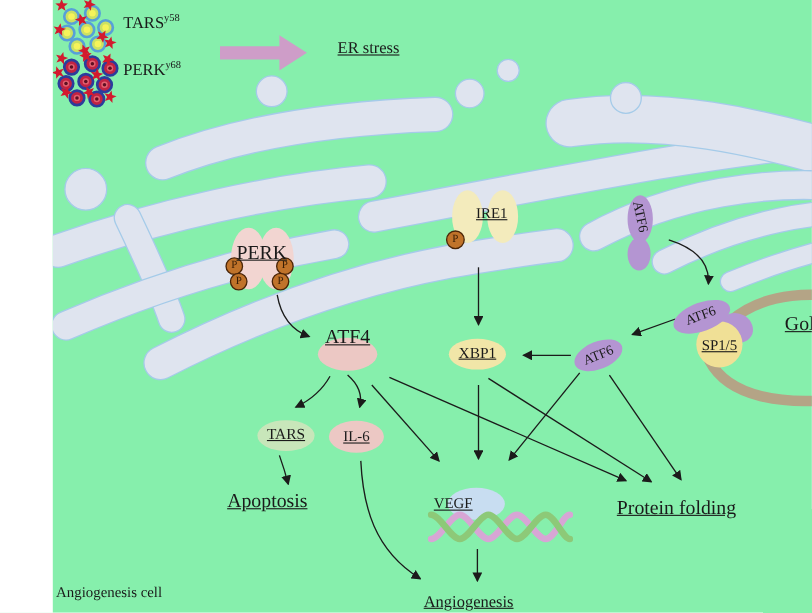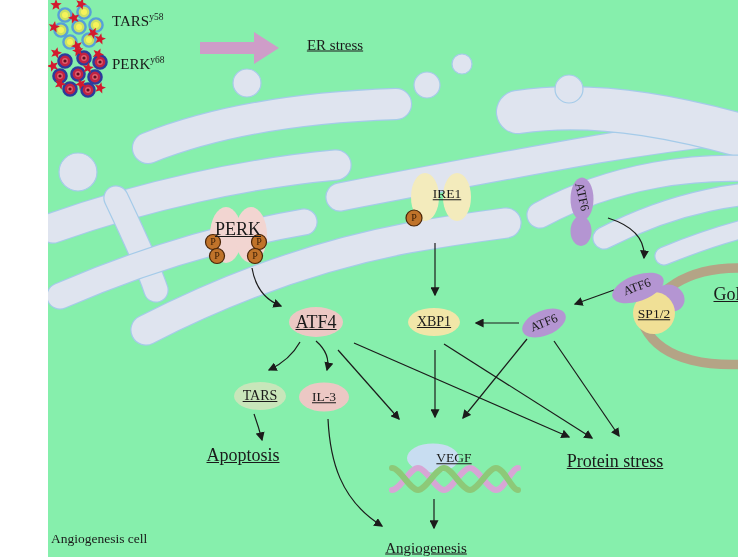--- a/index.html
+++ b/index.html
@@ -183,32 +183,32 @@
 </svg>
 
 <div class="lbl f15" style="left:64px;top:13px"><span>TARS</span><sup>y58</sup></div>
 <div class="lbl f15" style="left:64px;top:56px"><span>PERK</span><sup>y68</sup></div>
 <div class="lbl f15 ctr" style="left:287px;top:45px">ER stress</div>
 
 <div class="lbl f145 ctr" style="left:190px;top:229px">PERK</div>
 <div class="lbl f135 ctr" style="left:399px;top:194px">IRE1</div>
 <div class="lbl f125" style="left:534px;top:197px;transform:translate(-50%,-50%) rotate(78deg)">ATF6</div>
 <div class="lbl f125" style="left:589px;top:287px;transform:translate(-50%,-50%) rotate(-20deg)">ATF6</div>
-<div class="lbl f135 ctr" style="left:606px;top:314px">SP1/2</div>
+<div class="lbl f135 ctr" style="left:606px;top:314px">SP1/5</div>
 <div class="lbl f145 ctr" style="left:686px;top:294px">Golgi</div>
 <div class="lbl f125" style="left:496px;top:323px;transform:translate(-50%,-50%) rotate(-22deg)">ATF6</div>
 
-<div class="lbl f145 ctr" style="left:268px;top:322px">ATF4</div>
+<div class="lbl f145 ctr" style="left:268px;top:306px">ATF4</div>
 <div class="lbl f14 ctr" style="left:386px;top:322px">XBP1</div>
 <div class="lbl f14 ctr" style="left:212px;top:396px">TARS</div>
-<div class="lbl f135 ctr" style="left:276px;top:397px">IL-3</div>
-<div class="lbl f135 ctr" style="left:406px;top:458px">VEGF</div>
+<div class="lbl f135 ctr" style="left:276px;top:397px">IL-6</div>
+<div class="lbl f135 ctr" style="left:364px;top:458px">VEGF</div>
 
 <div class="lbl f145 ctr" style="left:195px;top:455px">Apoptosis</div>
-<div class="lbl f145 ctr" style="left:567px;top:461px">Protein stress</div>
+<div class="lbl f145 ctr" style="left:567px;top:461px">Protein folding</div>
 <div class="lbl f15 ctr" style="left:378px;top:548px">Angiogenesis</div>
 <div class="lbl f135" style="left:3px;top:532px">Angiogenesis cell</div>
 
 <div class="plbl" style="left:165px;top:242px">P</div>
 <div class="plbl" style="left:169px;top:256px">P</div>
 <div class="plbl" style="left:211px;top:242px">P</div>
 <div class="plbl" style="left:207px;top:256px">P</div>
 <div class="plbl" style="left:366px;top:218px">P</div>
 
 </div>

